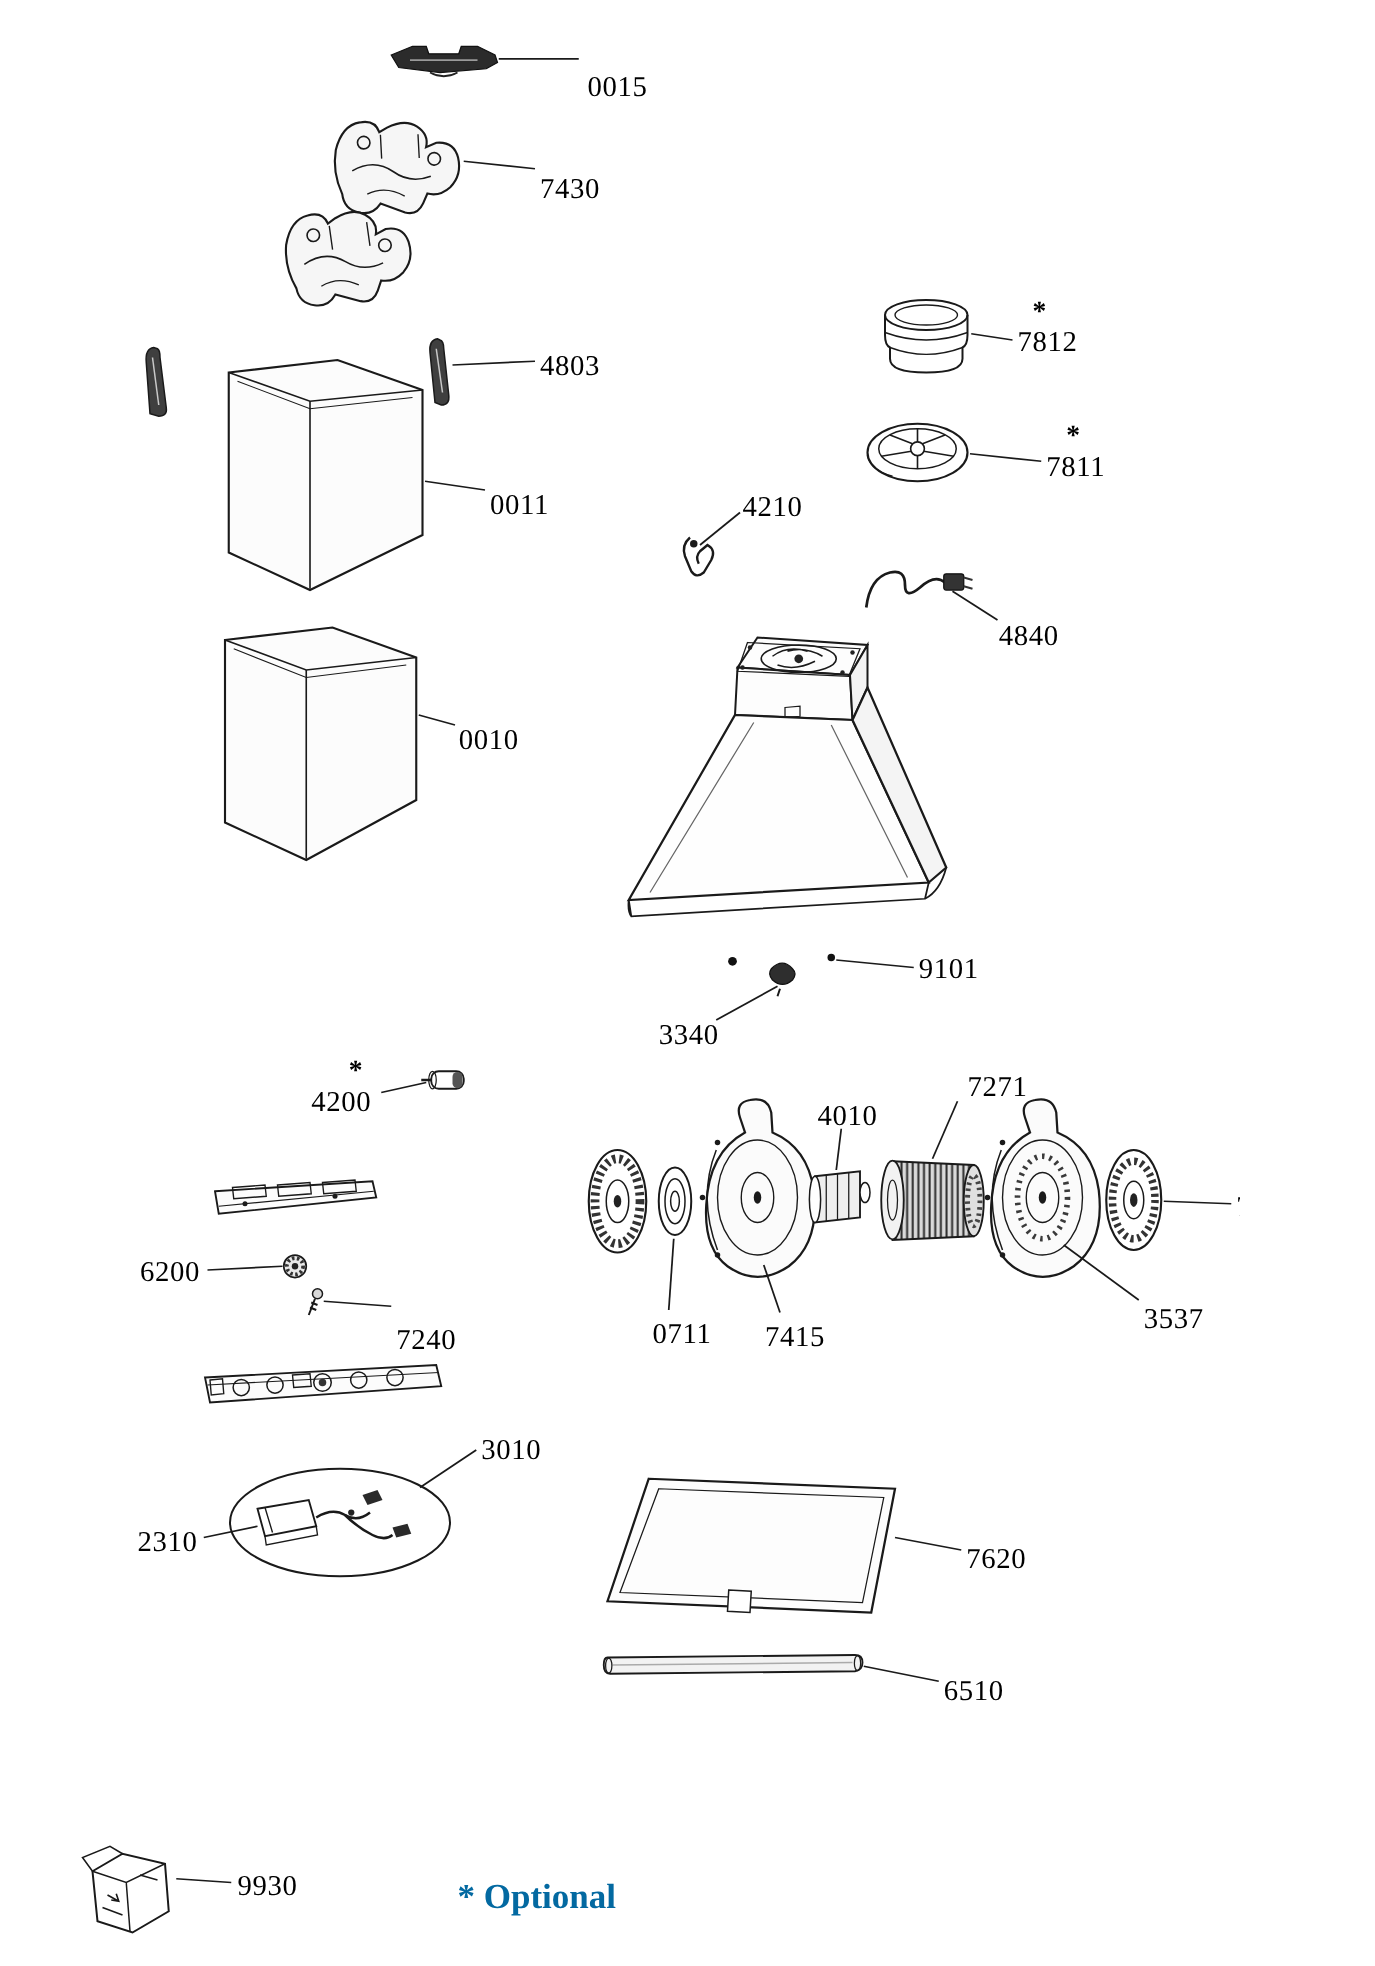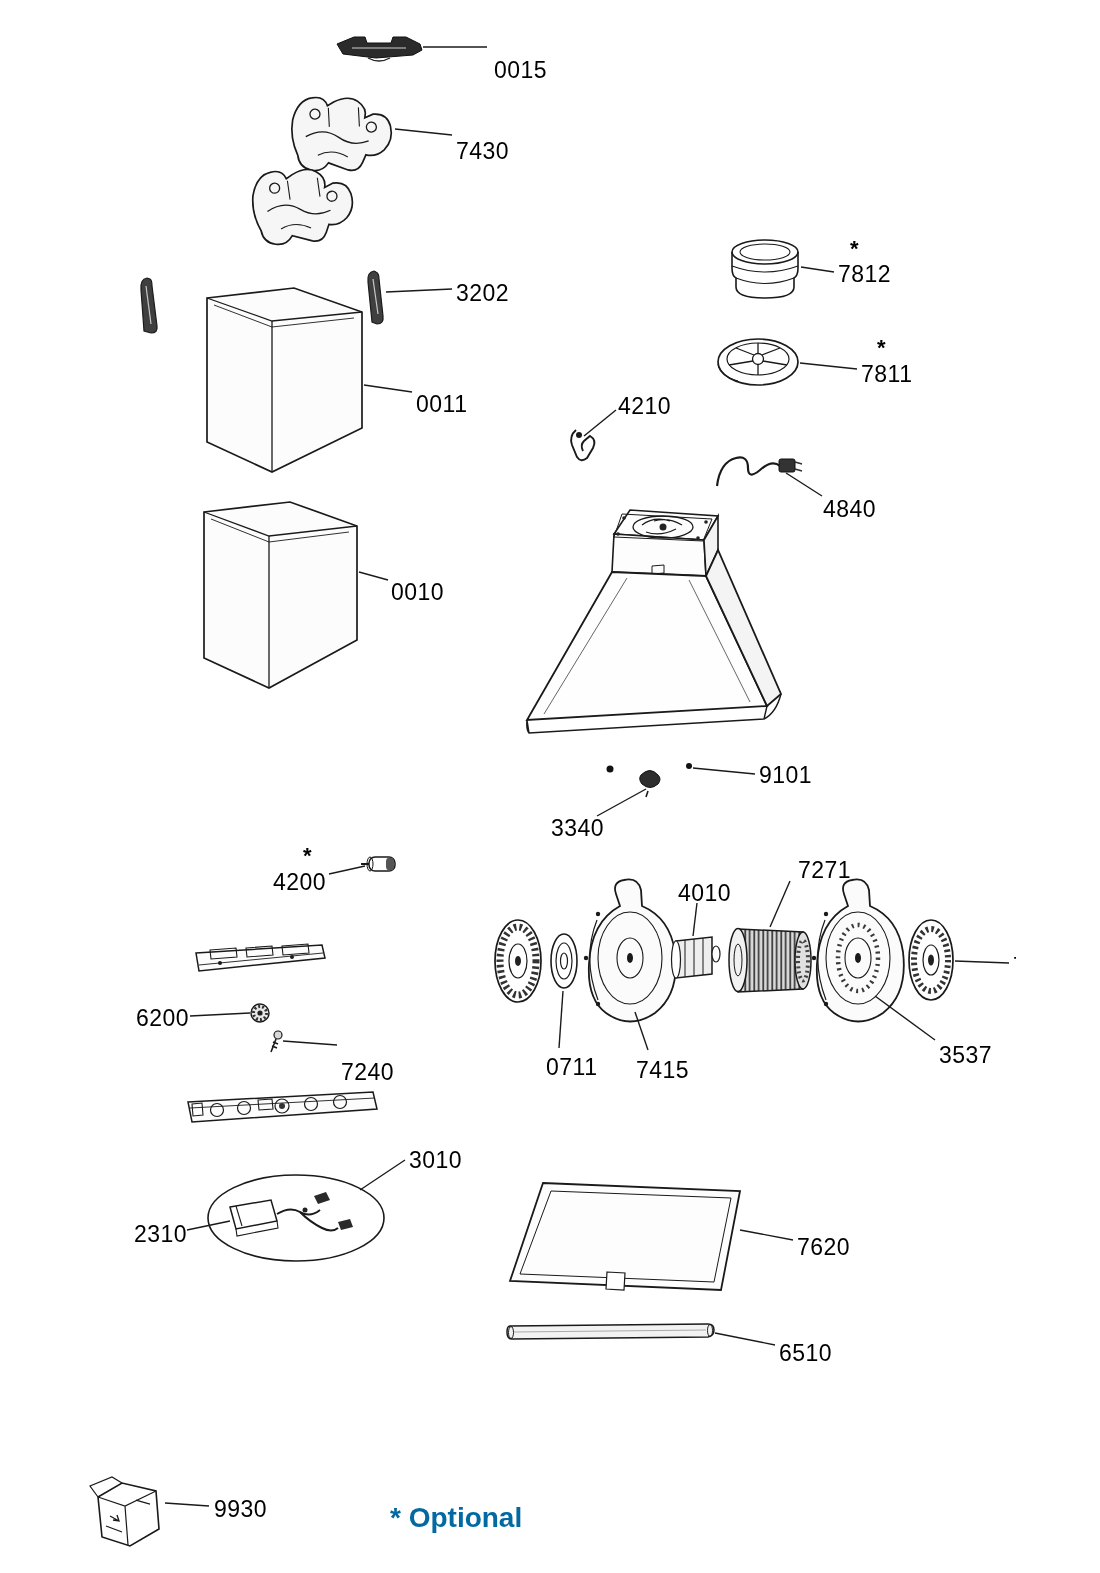--- a/index.html
+++ b/index.html
@@ -1,18 +1,18 @@
 <!DOCTYPE html>
 <html><head>
 <meta charset="utf-8">
 <style>
   html,body { margin:0; padding:0; background:#ffffff; }
   .canvas {
     position:relative; width:992px; height:1573px; background:#ffffff;
-    overflow:hidden; font-family:Liberation Sans, sans-serif;margin-left:24px;
+    overflow:hidden; font-family:Liberation Serif, serif;
   }
   .canvas svg { position:absolute; left:0; top:0; }
   .lbl  { position:absolute; font-size:23px; font-weight:400; color:#000; letter-spacing:.5px; white-space:nowrap; }
   .star { position:absolute; font-size:22px; font-weight:700; color:#000; }
   .note { position:absolute; font-size:28px; font-weight:700; color:#0369a1; }
   .code { position:absolute; font-size:42px; font-weight:400; color:#000; letter-spacing:1px; }
 </style>
 </head>
 <body>
 
@@ -265,21 +265,21 @@
     <line x1="336" y1="1190" x2="381" y2="1160"></line>
     <line x1="163" y1="1230" x2="206" y2="1221"></line>
     <line x1="716" y1="1230" x2="769" y2="1240"></line>
     <line x1="691" y1="1333" x2="751" y2="1345"></line>
     <line x1="141" y1="1503" x2="185" y2="1506"></line>
   </g>
 </svg>
 
 <div class="lbl" style="left:470px;top:57px">0015</div>
 <div class="lbl" style="left:432px;top:138px">7430</div>
-<div class="lbl" style="left:432px;top:280px">3202</div>
+<div class="lbl" style="left:432px;top:280px">4803</div>
 <div class="lbl" style="left:392px;top:391px">0011</div>
 <div class="lbl" style="left:594px;top:393px">4210</div>
 <div class="star" style="left:826px;top:236px">*</div>
 <div class="lbl" style="left:814px;top:261px">7812</div>
 <div class="star" style="left:853px;top:335px">*</div>
 <div class="lbl" style="left:837px;top:361px">7811</div>
 <div class="lbl" style="left:799px;top:496px">4840</div>
 <div class="lbl" style="left:367px;top:579px">0010</div>
 <div class="lbl" style="left:735px;top:762px">9101</div>
 <div class="lbl" style="left:527px;top:815px">3340</div>

